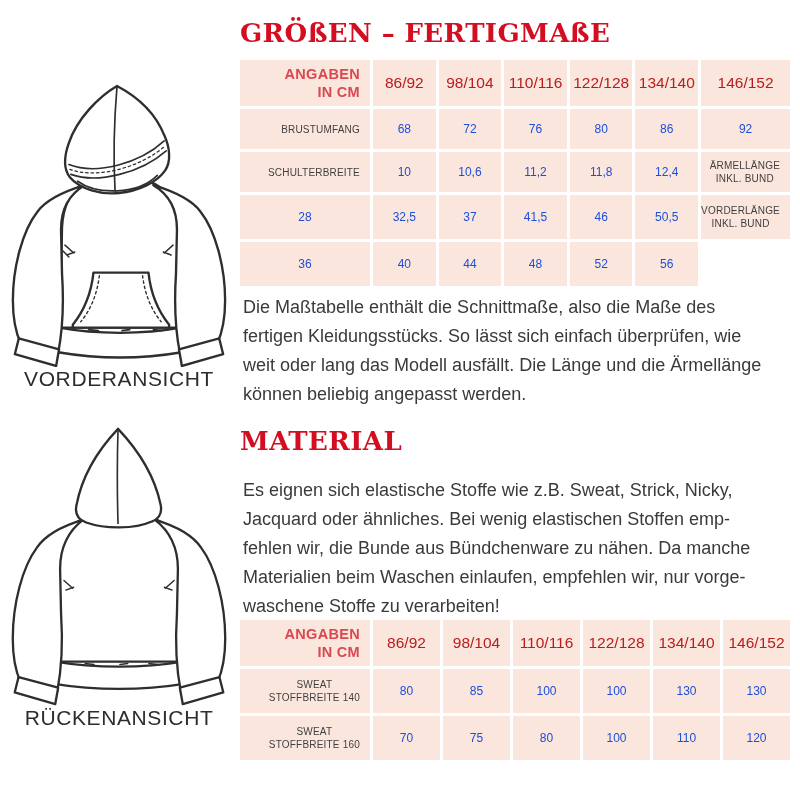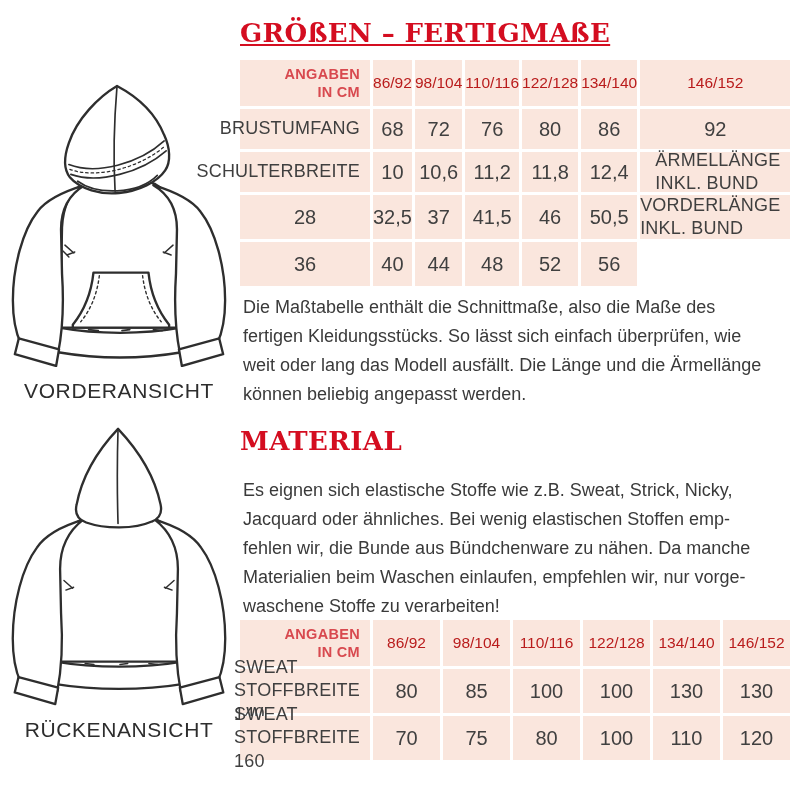--- a/index.html
+++ b/index.html
@@ -9,50 +9,50 @@
     --ink:#3a3a3a;
     --line:#2e2e2e;
   }
   html,body{margin:0;padding:0;width:800px;height:800px;background:#fff;
     font-family:"Liberation Sans",sans-serif;}
   .page{position:absolute;inset:0;width:800px;height:800px;overflow:hidden;background:#fff;}
 
   
   .figure{position:absolute;width:230px;text-align:center;}
   .figure svg{display:block;margin:0 auto;}
-  .caption{font-size:21px;color:#2d2d2d;letter-spacing:.6px;margin-top:12px;}
+  .caption{font-size:21px;color:#2d2d2d;letter-spacing:.6px;margin-top:0;}
   #fig-front{left:4px;top:80px;}
   #fig-back{left:4px;top:424px;}
 
   
   .content{position:absolute;left:240px;top:0;width:552px;height:800px;}
   .heading{position:absolute;left:0;margin:0;
     font-family:"DejaVu Serif","Liberation Serif",serif;font-weight:bold;
     color:var(--red);font-size:26px;letter-spacing:.4px;}
-  #title-sizes{top:18px;text-decoration:underline;}
+  #title-sizes{top:18px;}
   #title-material{top:426px;}
 
   .para{position:absolute;left:3px;width:556px;font-size:18px;line-height:29px;
     color:var(--ink);white-space:pre-line;}
   #para-sizes{top:293px;}
   #para-material{top:476px;}
 
   .tbl{position:absolute;left:0;width:550px;display:grid;
     grid-template-columns:130px repeat(6,1fr);gap:3px;}
   #tbl-sizes{top:60px;grid-template-rows:46px 40px 40px 44px 44px;}
   #tbl-material{top:620px;grid-template-rows:46px 44px 44px;}
   .cell{background:var(--pink);display:flex;align-items:center;justify-content:center;}
   .cell span{white-space:pre-line;}
   .corner{justify-content:flex-end;padding-right:10px;padding-left:24px;}
   .corner span{color:var(--corner-red);font-weight:bold;font-size:14.5px;
     line-height:1.25;text-align:right;letter-spacing:.3px;}
   .colhead span{font-size:15.5px;color:#b91c1c;}
   .rowlabel{justify-content:flex-end;padding-right:10px;}
-  .rowlabel span{font-size:18px;color:#3f3f3f;line-height:1.3;text-align:left;letter-spacing:.2px;}
-  .value span{font-size:20px;color:#404040;}
+  .rowlabel span{font-size:10px;color:#3f3f3f;line-height:1.3;text-align:center;letter-spacing:.2px;}
+  .value span{font-size:12px;color:#1d4ed8;}
 </style>
 </head>
 <body>
 
 <div class="page">
 
   <div class="figure" id="fig-front">
     <svg width="226" height="287" viewBox="0 0 230 292">
       <g stroke="#2e2e2e" fill="#ffffff" stroke-width="2.4" stroke-linecap="round" stroke-linejoin="round">
 

